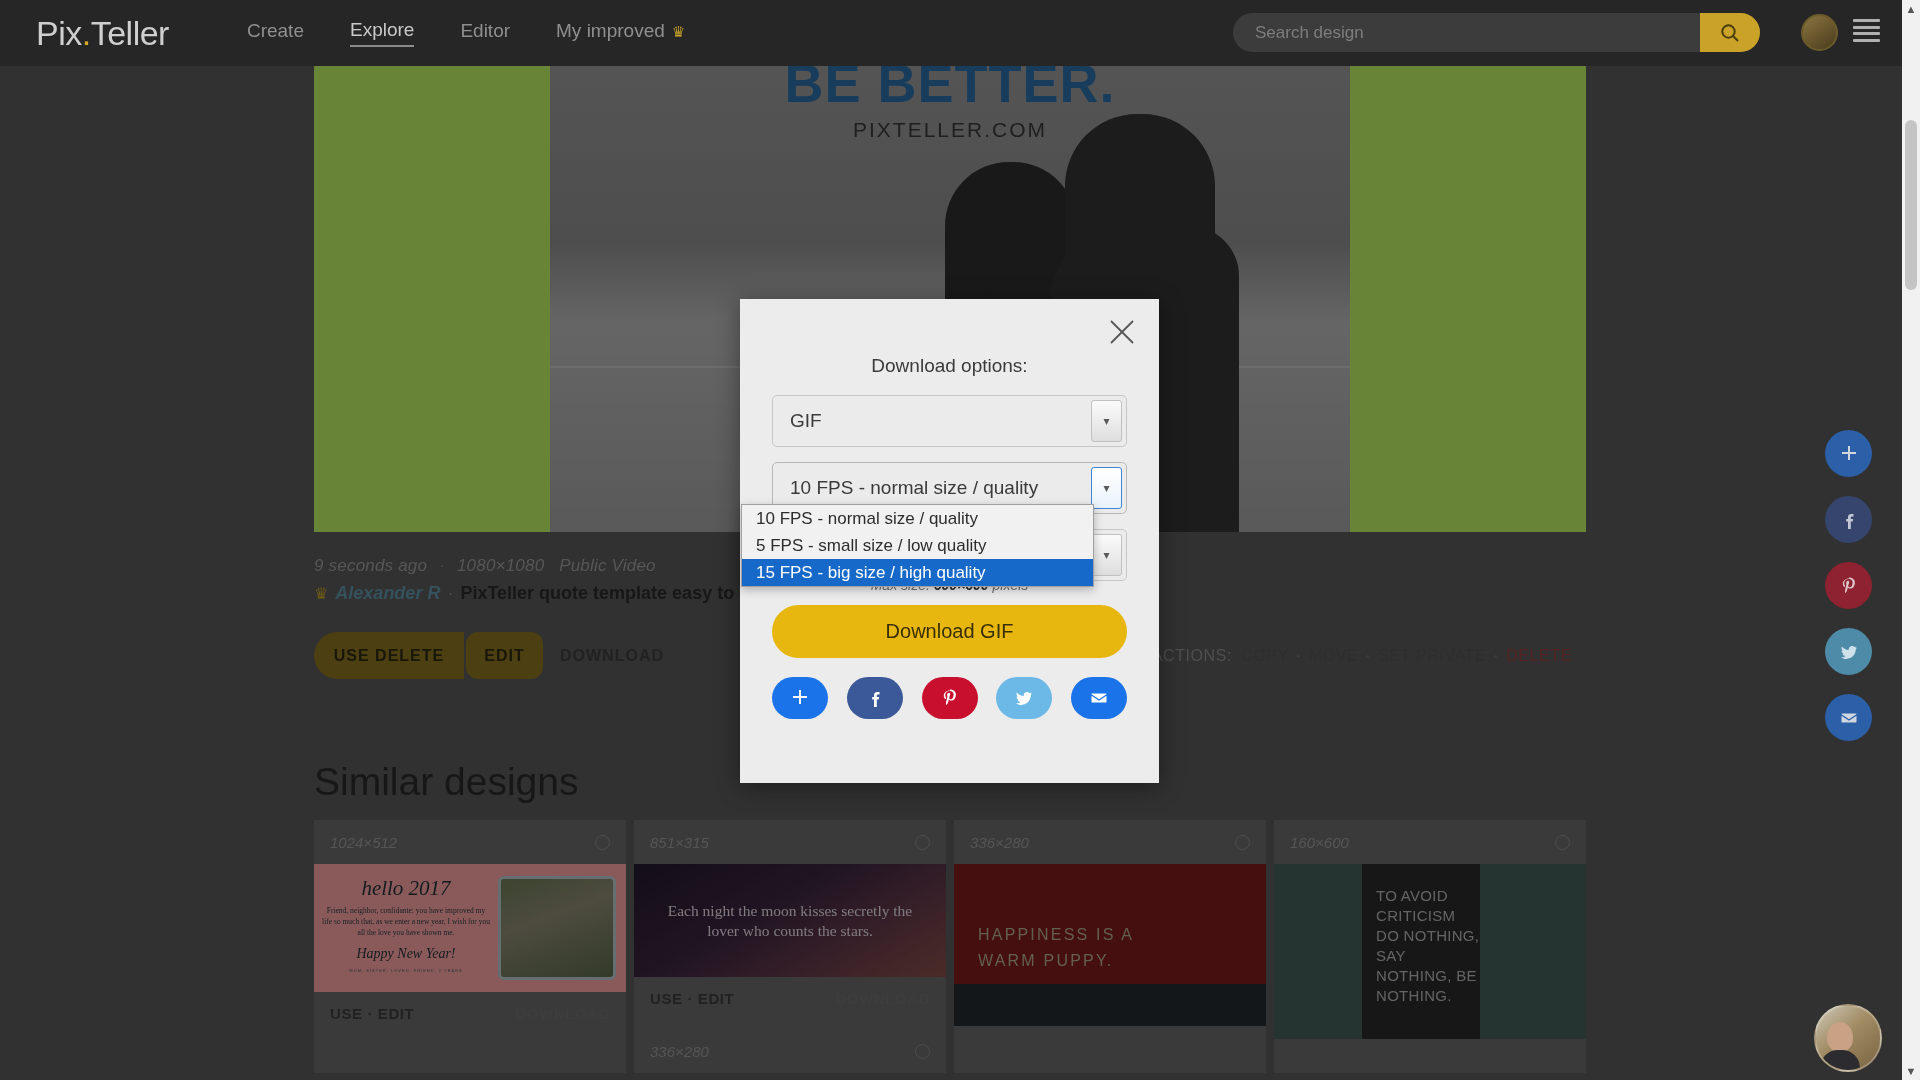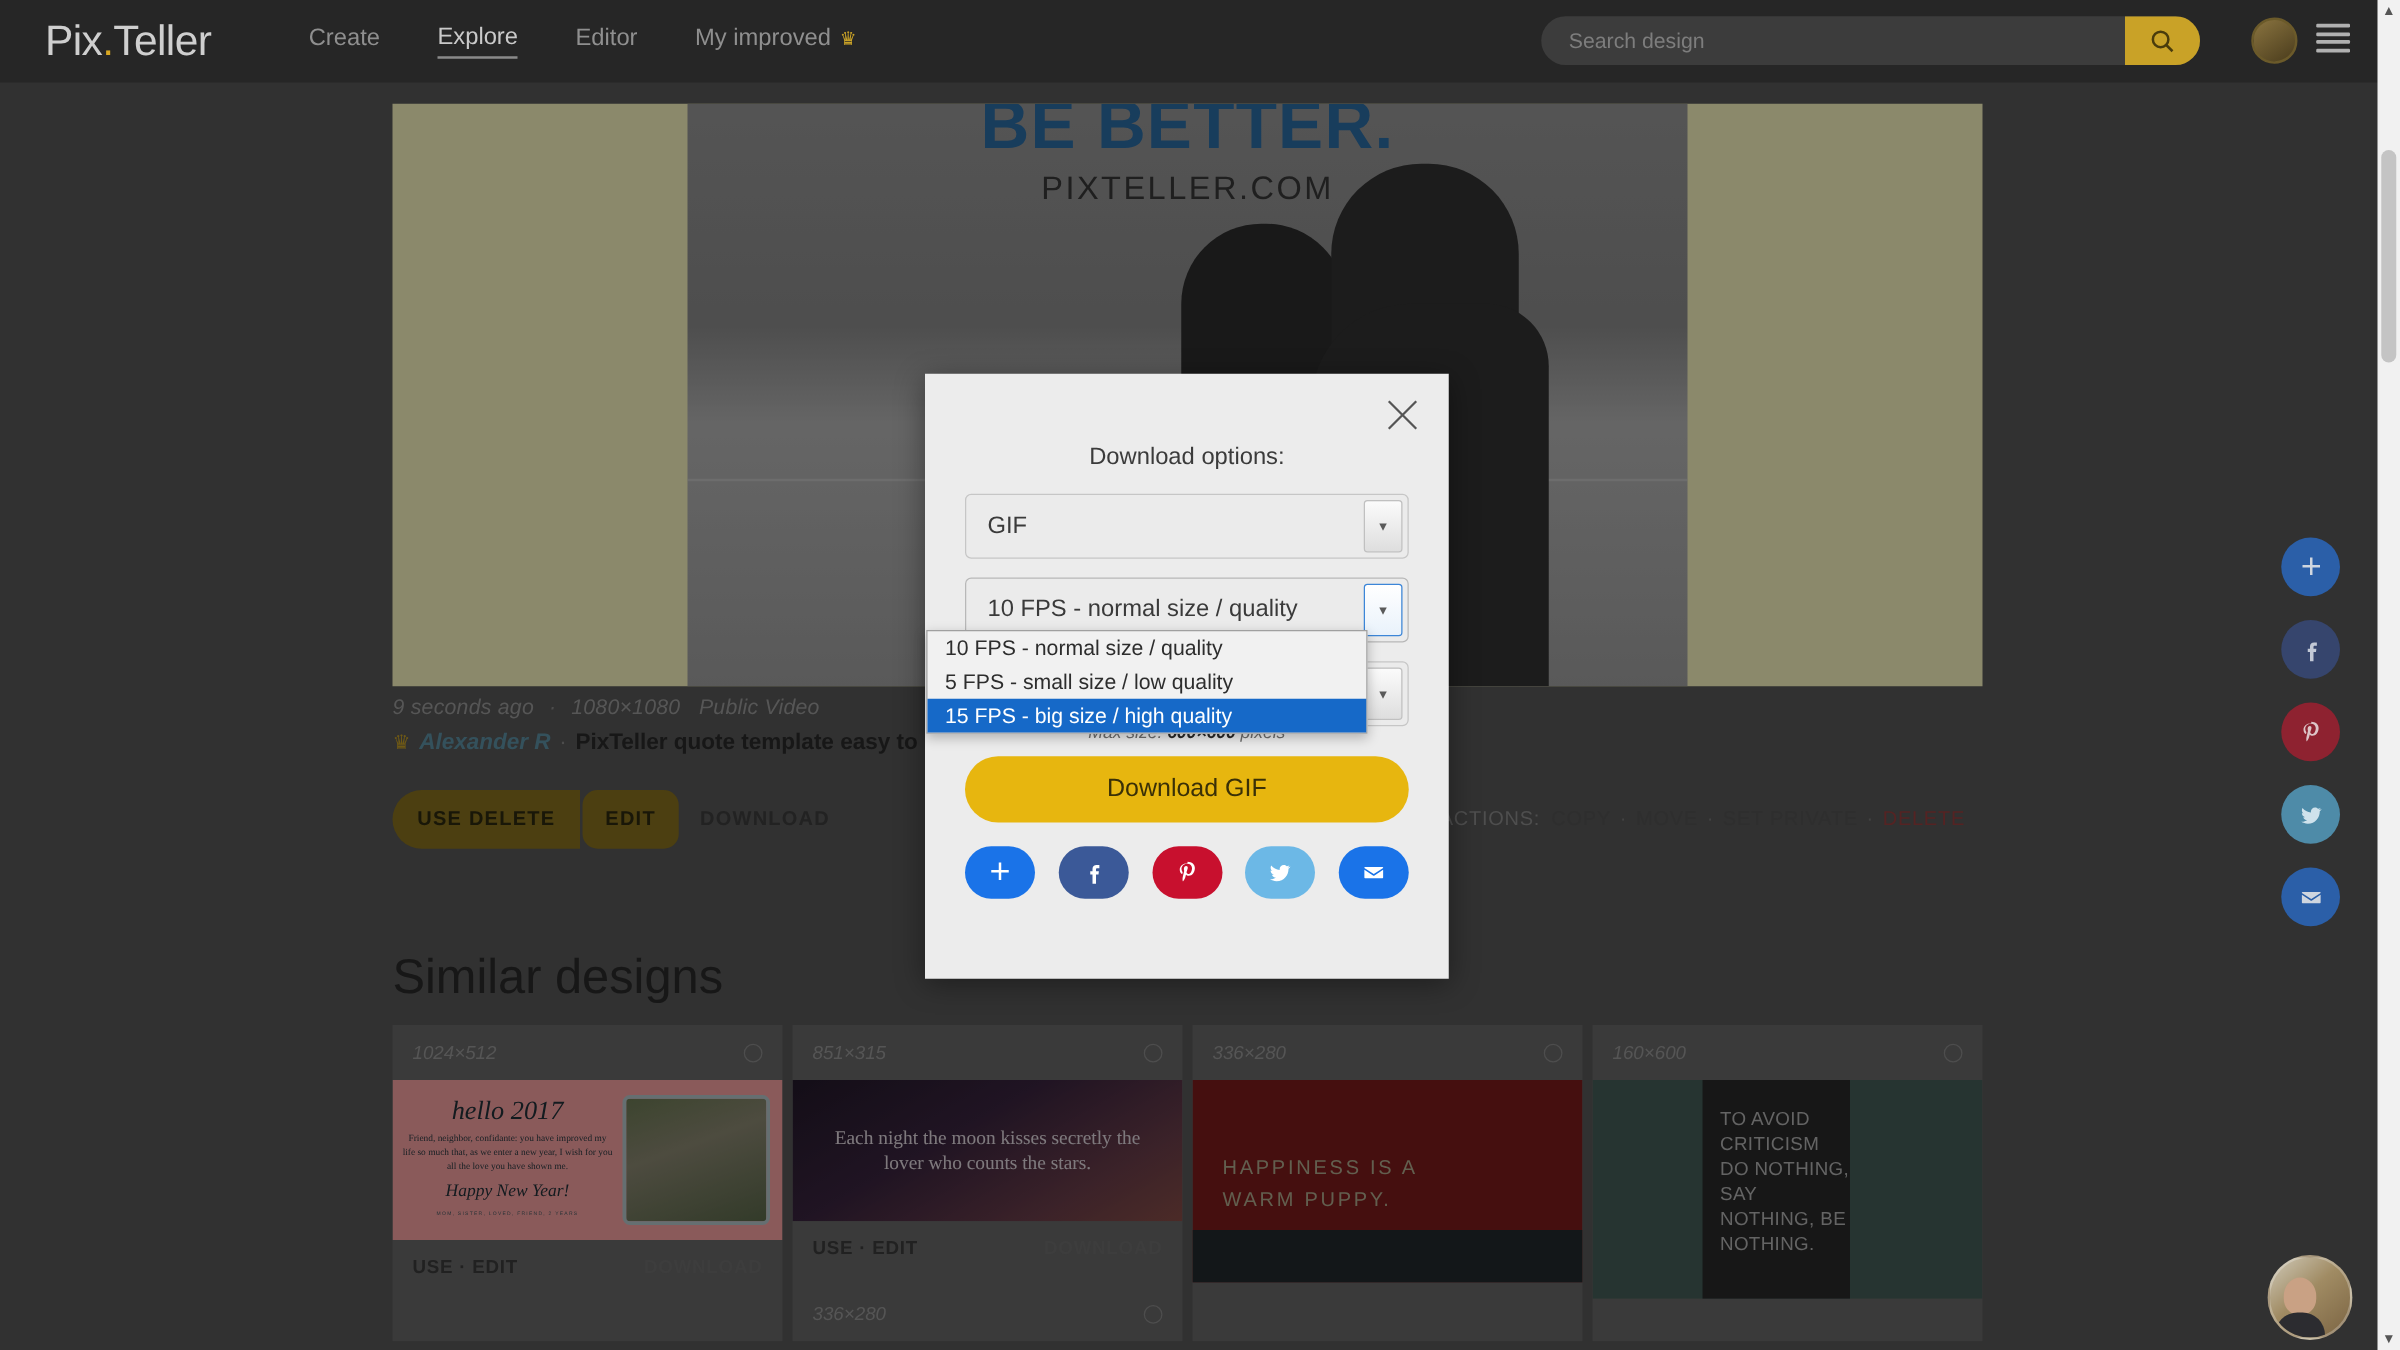--- a/index.html
+++ b/index.html
@@ -70,40 +70,40 @@
   }
   .hamburger {
     position: absolute; left: 1853px; top: 19px;
     width: 27px; height: 23px; cursor: pointer;
     display: flex; flex-direction: column; justify-content: space-between;
   }
   .hamburger span { display:block; height: 3px; background: #b0b0b0; border-radius:1px; }
 
   
   .hero {
-    position: absolute; top: 83px; left: 314px;
+    position: absolute; top: 66px; left: 314px;
     width: 1272px; height: 466px;
-    background: #fef9c3;
+    background: #bef264;
     overflow: hidden;
   }
   .hero-media {
     position: absolute; left: 236px; top: 0;
     width: 800px; height: 466px;
     background: linear-gradient(180deg,#9a9a9a 0%,#8e8e8e 38%,#b9b9b9 55%,#a3a3a3 100%);
     overflow: hidden;
   }
   .hero-title {
     position: absolute; top: -14px; left: 0; width: 100%;
     text-align: center;
     font-size: 54px; font-weight: bold; color: #2d6fa8;
     letter-spacing: 1px; font-family: "Liberation Sans", sans-serif;
   }
   .hero-sub {
     position: absolute; top: 52px; left: 0; width: 100%;
-    text-align: center; font-size: 26px; color: #3a3a3a;
+    text-align: center; font-size: 21px; color: #3a3a3a;
     letter-spacing: 2px;
   }
   .sil-left {
     position: absolute; left: 395px; top: 96px;
     width: 132px; height: 370px;
     background: #2e2e2e;
     border-radius: 64px 64px 0 0;
   }
   .sil-left:after {
     content:""; position:absolute; left: 8px; top: 120px;

